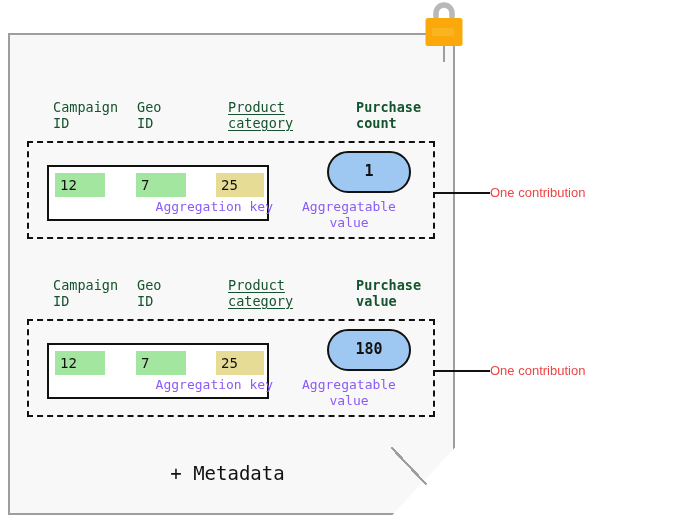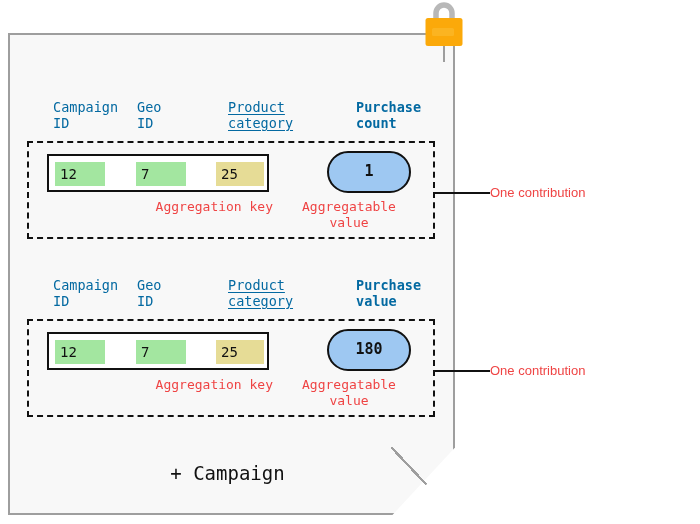--- a/index.html
+++ b/index.html
@@ -75,21 +75,21 @@
     width: 408px;
   }
   #contribution-group-1 { top: 95px; }
   #contribution-group-2 { top: 273px; }
 
   .col-headers {
     position: relative;
     height: 46px;
     font-size: 13.5px;
     line-height: 16px;
-    color: #0369a1;
+    color: #14532d;
   }
   .col-header {
     position: absolute;
     top: 4px;
     white-space: pre-line;
   }
   .col-header.h-campaign { left: 26px; }
   .col-header.h-geo      { left: 110px; }
   .col-header.h-product  { left: 191px; text-decoration: underline; text-underline-offset: 2px; margin-left: 10px; }
   .col-header.h-metric   { left: 329px; font-weight: bold; }
@@ -97,23 +97,23 @@
   .dashed-box {
     position: relative;
     border: 2px dashed #111111;
     height: 98px;
     box-sizing: border-box;
   }
 
   .key-box {
     position: absolute;
     left: 18px;
-    top: 11px;
+    top: 22px;
     width: 222px;
-    height: 38px;
+    height: 56px;
     border: 2.5px solid #111111;
     background: #ffffff;
     box-sizing: border-box;
   }
   .key-cell {
     position: absolute;
     top: 6px;
     height: 24px;
     line-height: 24px;
     font-size: 14px;
@@ -138,21 +138,21 @@
     box-sizing: border-box;
     line-height: 37px;
     text-align: center;
     font-size: 15px;
     font-weight: bold;
     color: #111111;
   }
 
   .annot {
     position: absolute;
-    color: #ef4444;
+    color: #8b5cf6;
     font-size: 13px;
     line-height: 16px;
   }
   .annot.key-annot {
     left: 94px;
     top: 56px;
     width: 150px;
     text-align: right;
   }
   .annot.value-annot {
@@ -272,13 +272,13 @@
 <div class="callout" id="callout-1">
   <div class="leader"></div>
   <div class="callout-label">One contribution</div>
 </div>
 
 <div class="callout" id="callout-2">
   <div class="leader"></div>
   <div class="callout-label">One contribution</div>
 </div>
 
-<div id="metadata-label">+ Campaign</div>
+<div id="metadata-label">+ Metadata</div>
 
 </body></html>

